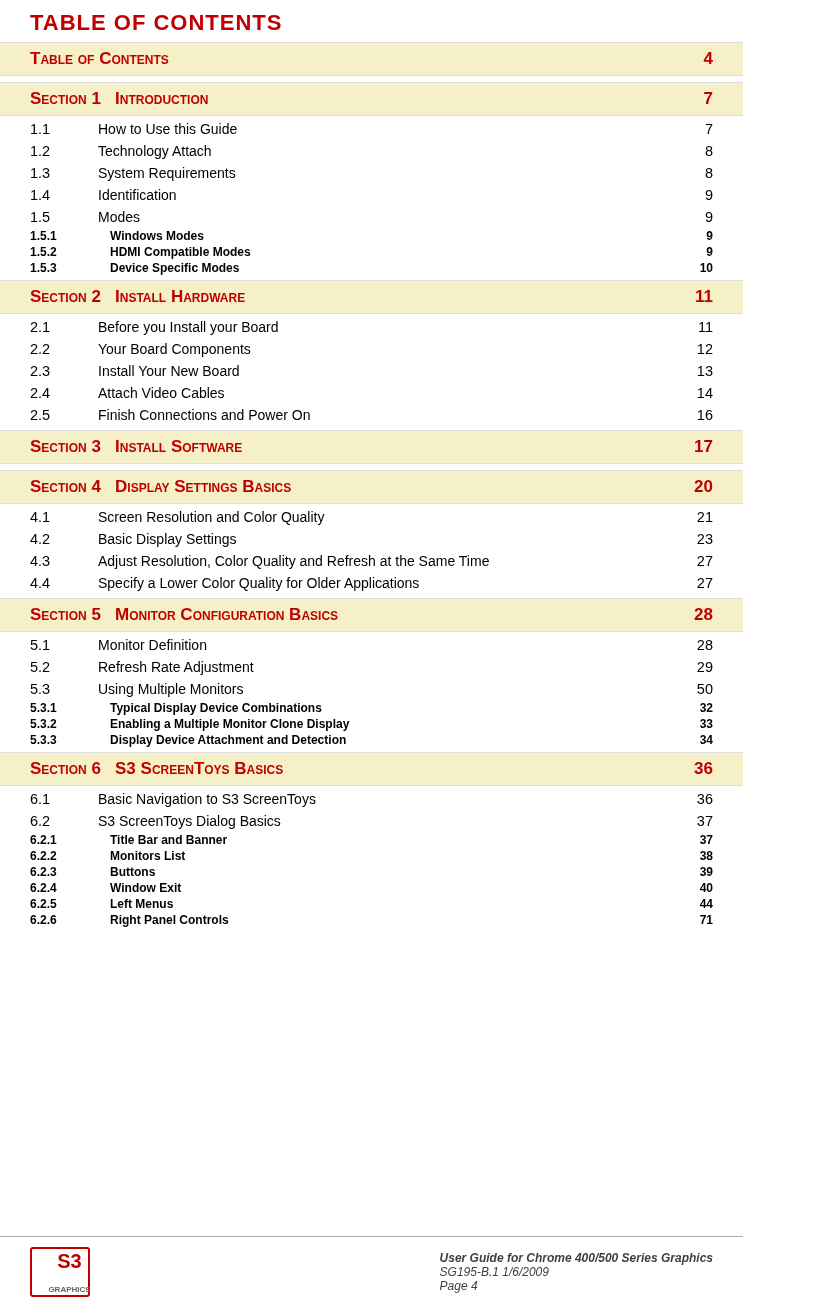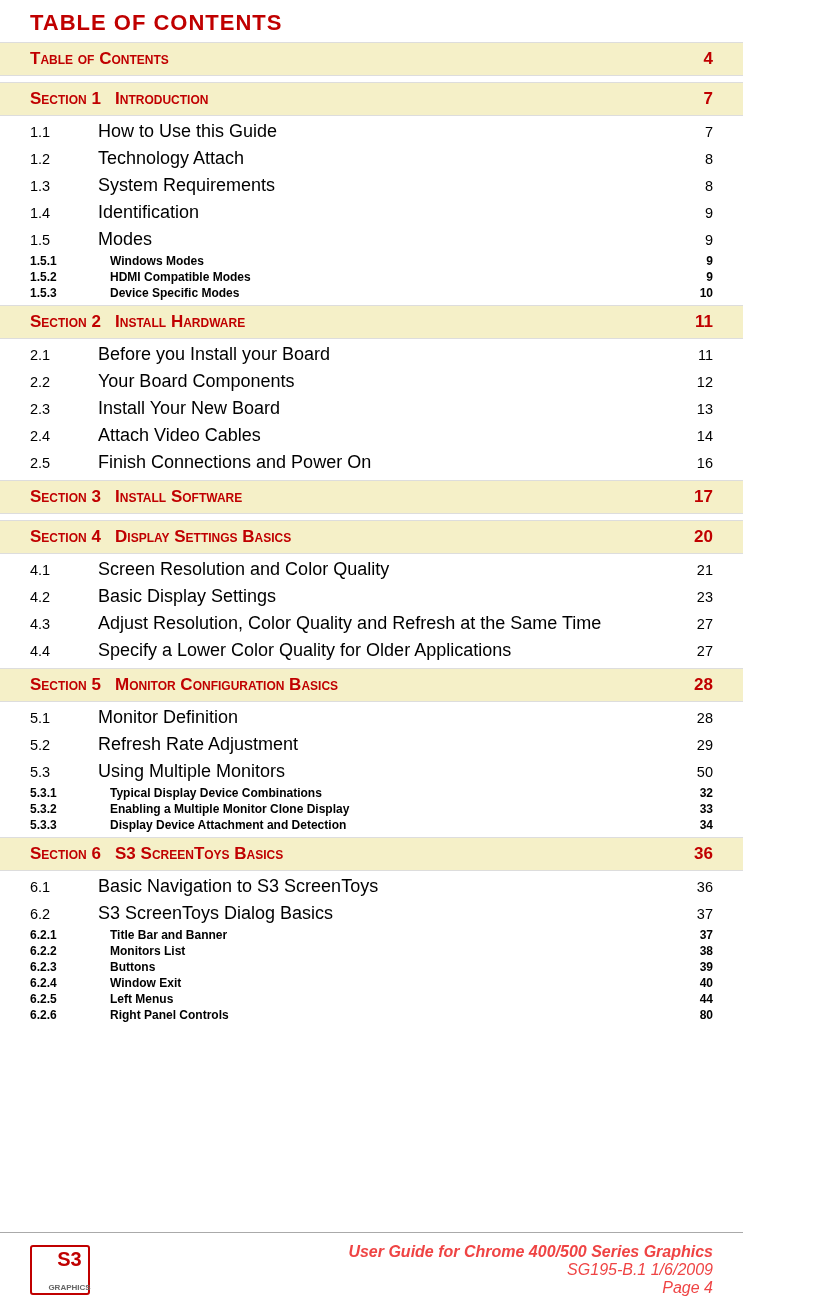--- a/index.html
+++ b/index.html
@@ -59,21 +59,21 @@
     .toc-entry .entry-left {
       display: flex;
       align-items: baseline;
       gap: 16px;
     }
     .toc-entry .entry-num {
       min-width: 52px;
       font-size: 14.5px;
     }
     .toc-entry .entry-label {
-      font-size: 18px;
+      font-size: 14px;
     }
     .toc-entry .entry-page {
       font-size: 14.5px;
       min-width: 24px;
       text-align: right;
     }
     .toc-sub-entry {
       display: flex;
       justify-content: space-between;
       align-items: baseline;
@@ -127,24 +127,23 @@
       color: #c00000;
       font-weight: 900;
     }
     .footer-logo .logo-text {
       font-size: 8px;
       color: #666;
       font-weight: bold;
       margin-top: 12px;
     }
     .footer-info {
-      text-align: right;
-      font-size: 16px;
+      font-size: 12px;
       font-style: italic;
-      color: #ef4444;
+      color: #404040;
     }
     .footer-info .footer-title {
       font-weight: bold;
     }
     .spacer {
       height: 4px;
     }
   </style>
 </head>
 <body>
@@ -409,21 +408,21 @@
         <span class="sub-num">6.2.5</span>
         <span class="sub-label">Left Menus</span>
       </div>
     <span class="sub-page">44</span>
   </div>
   <div class="toc-sub-entry">
     <div class="sub-left">
         <span class="sub-num">6.2.6</span>
         <span class="sub-label">Right Panel Controls</span>
       </div>
-    <span class="sub-page">80</span>
+    <span class="sub-page">71</span>
   </div>
 
   <div style="height: 80px;"></div>
 
   <div class="footer">
     <div class="footer-logo">
       <span class="logo-s3">S3</span>
       <span class="logo-text">GRAPHICS</span>
     </div>
     <div class="footer-info">

